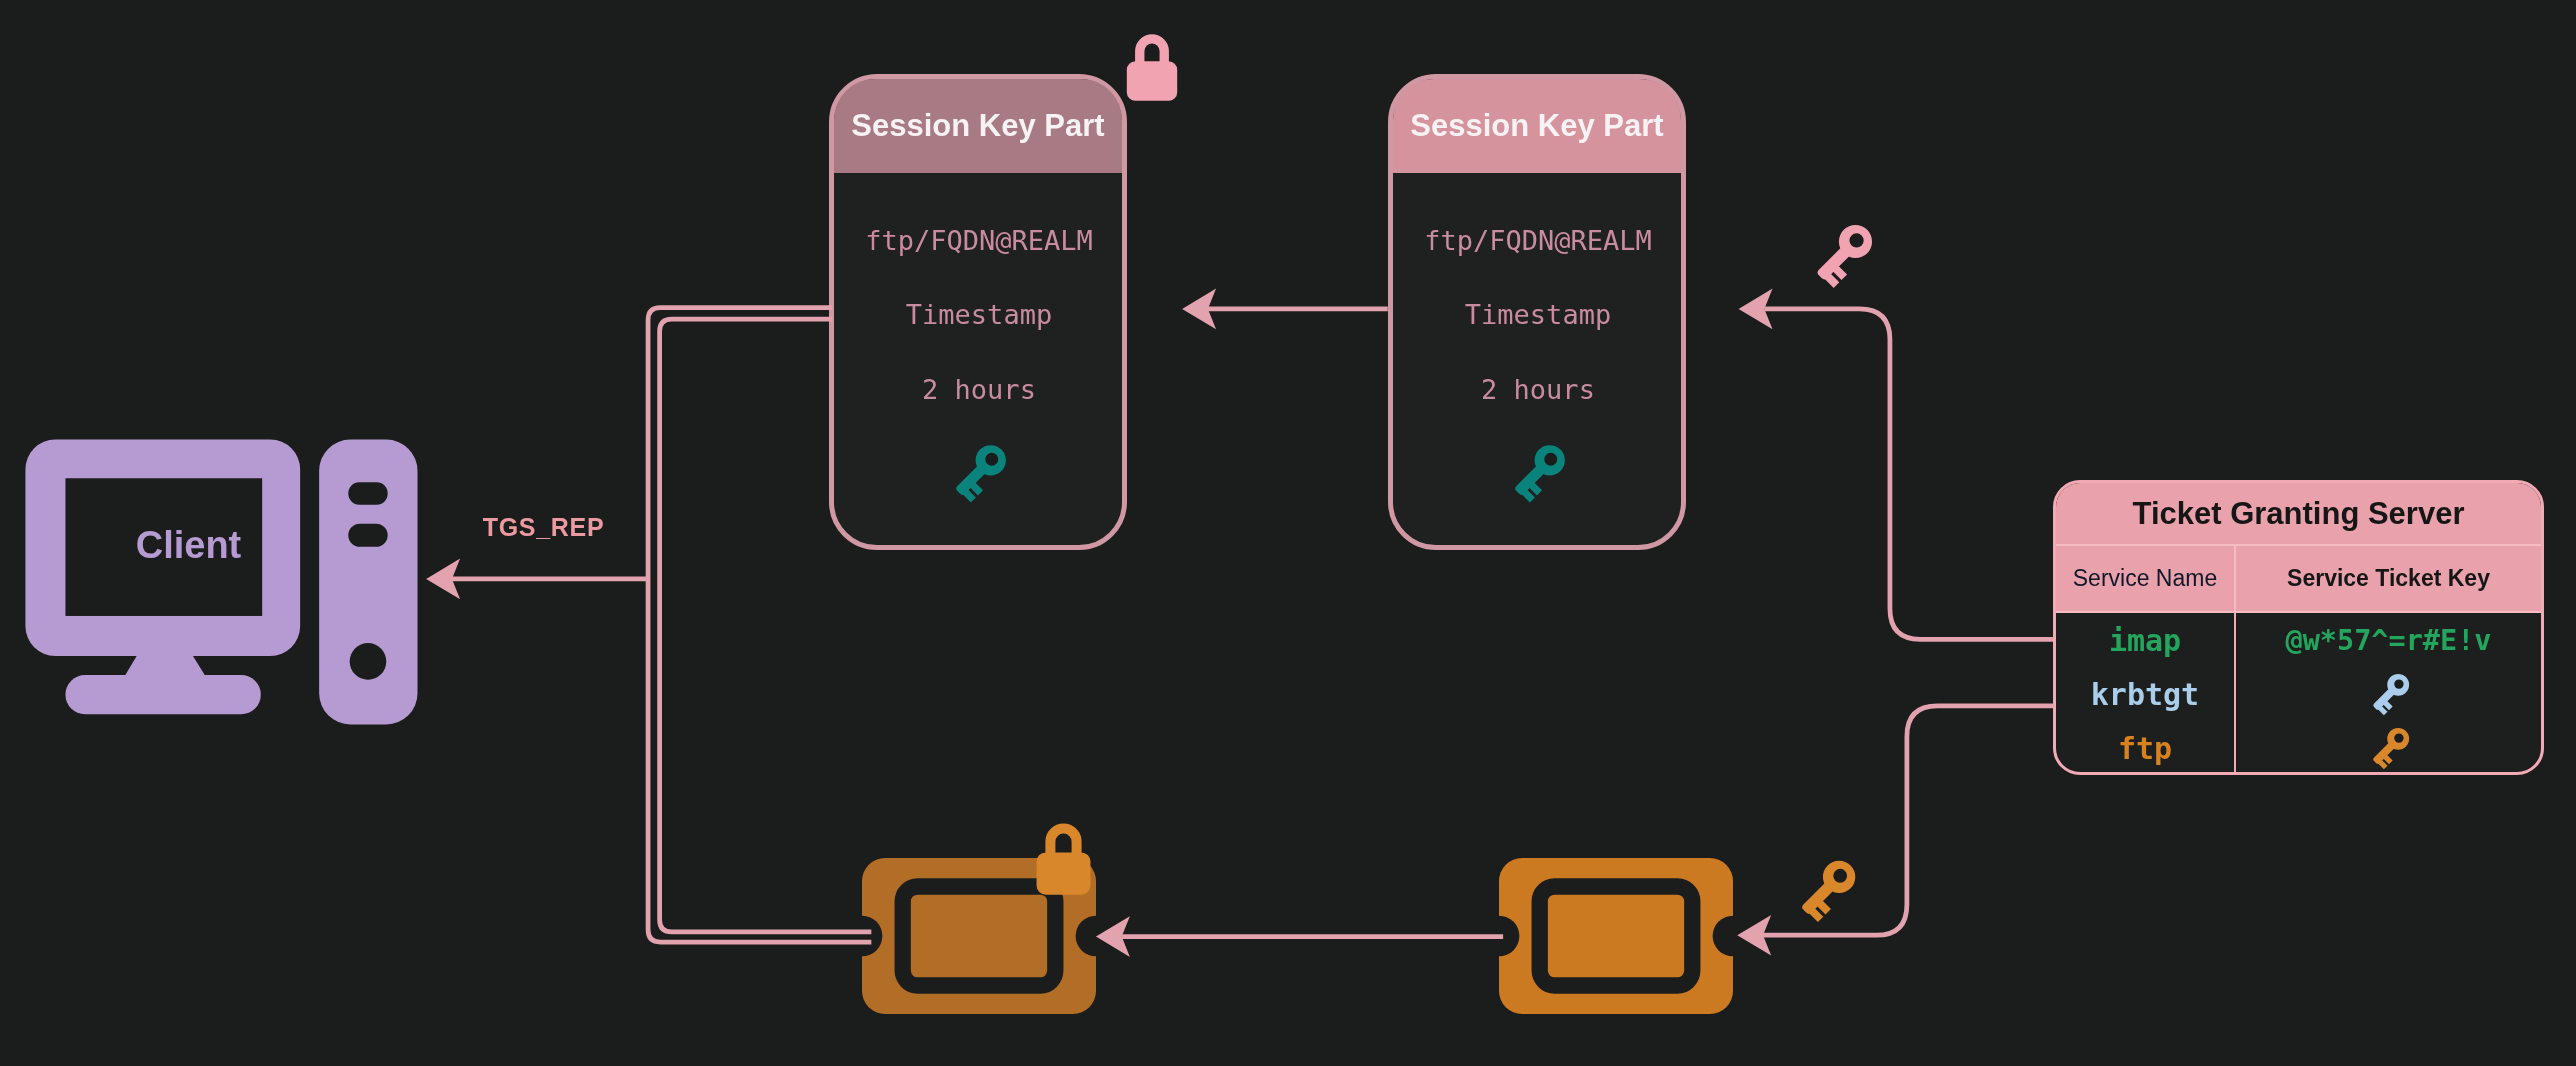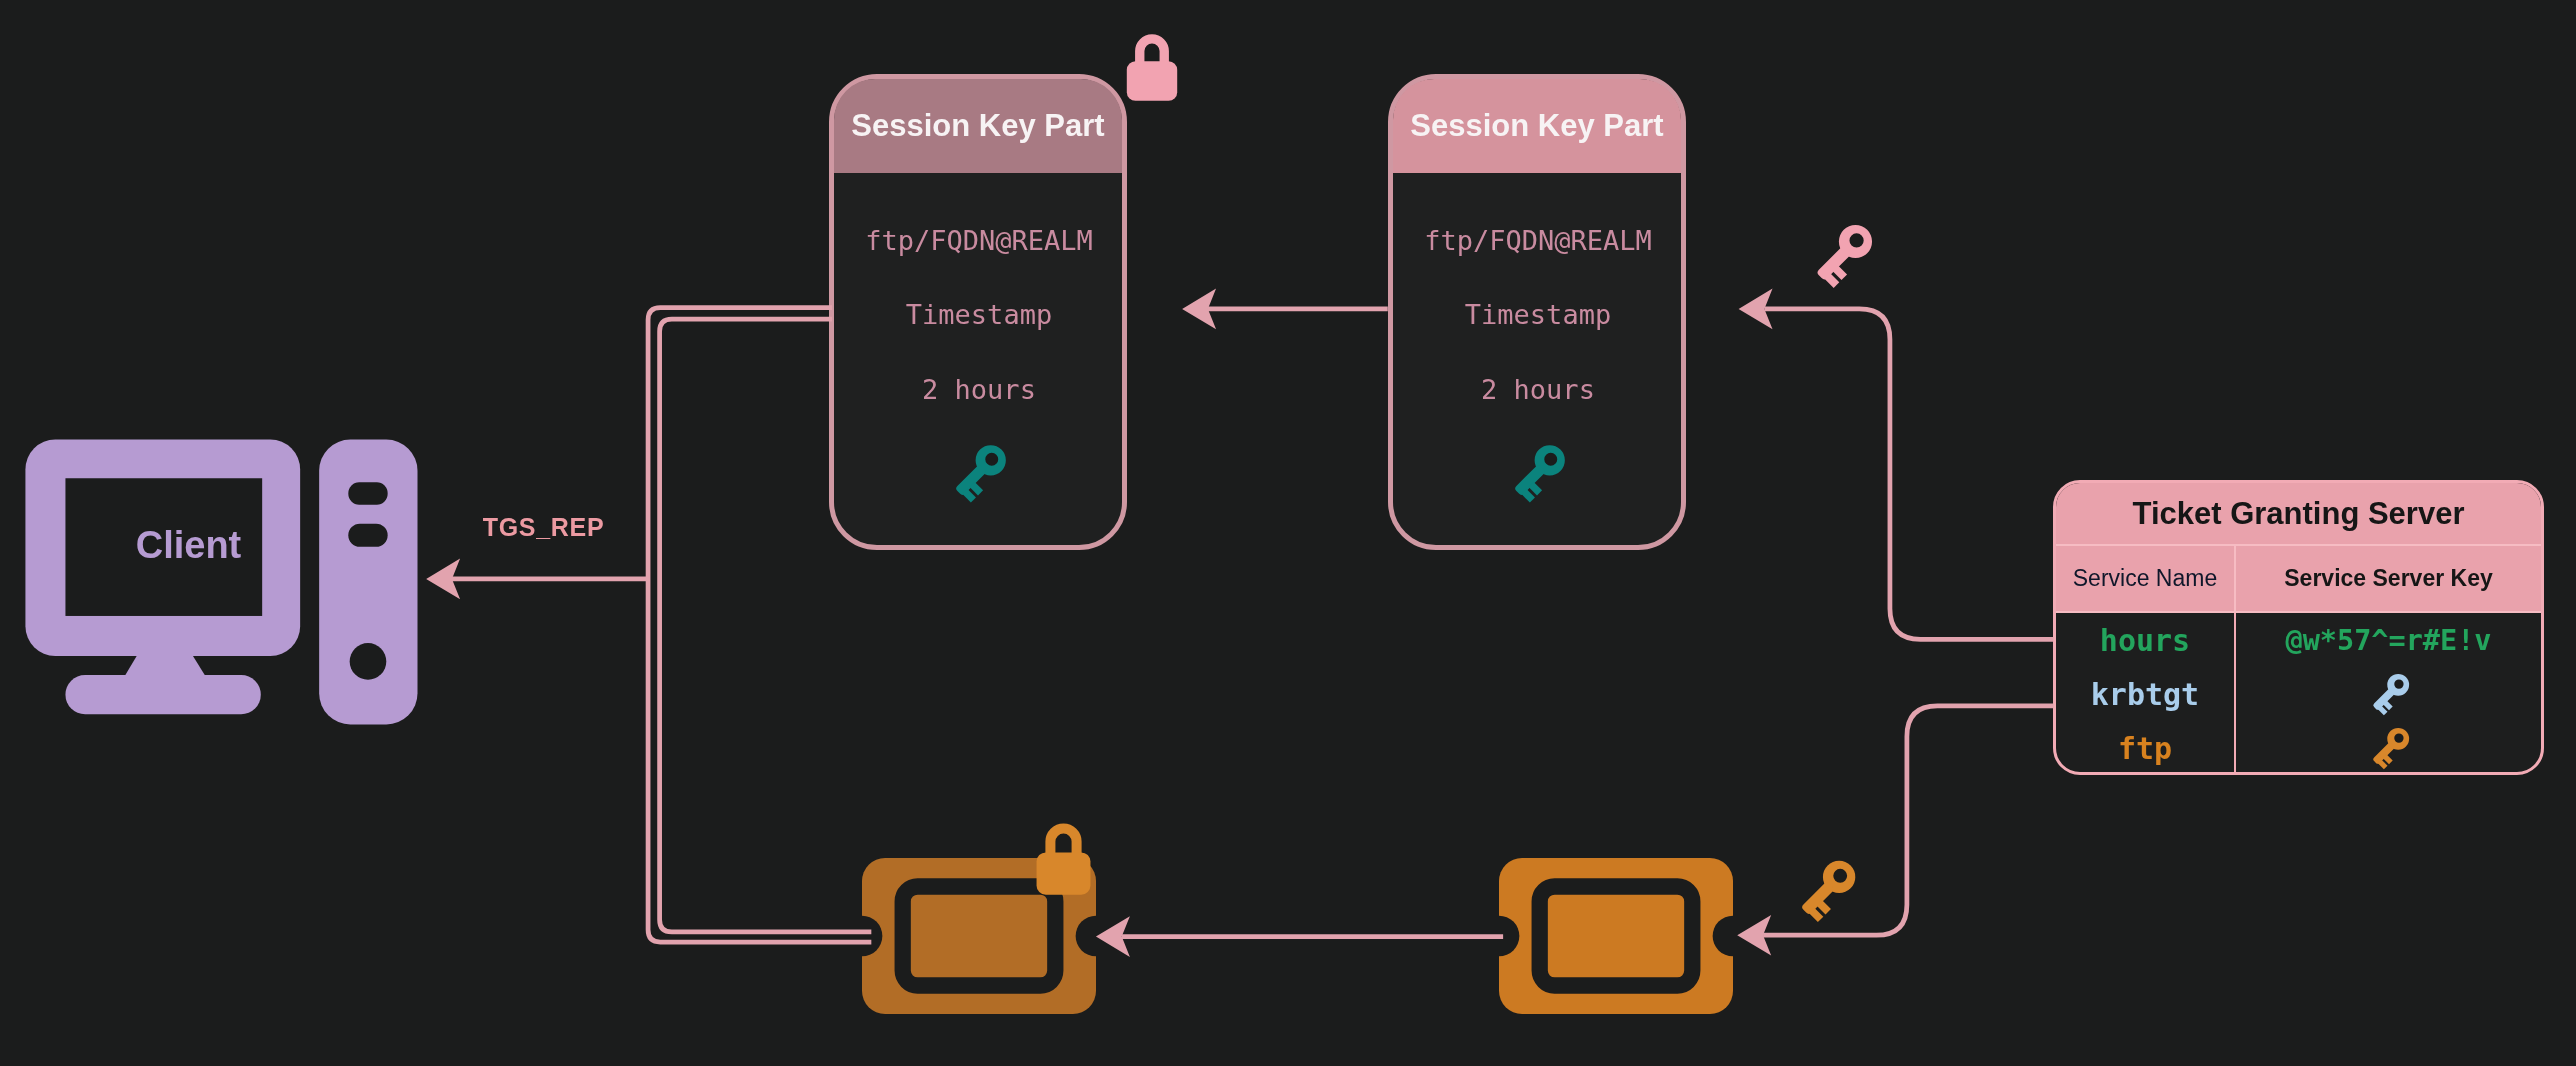--- a/index.html
+++ b/index.html
@@ -115,25 +115,25 @@
     <div class="skrow r3 mono">2 hours</div>
     <svg class="sk-keyicon" width="72" height="72" style="color:#0b837d" viewBox="0 0 106 106">
         <use href="#sym-key"></use>
       </svg>
   </div>
 
   <div class="tgs">
     <div class="tgs-title">Ticket Granting Server</div>
     <div class="tgs-cols">
       <div class="c1">Service Name</div>
-      <div class="c2">Service Server Key</div>
+      <div class="c2">Service Ticket Key</div>
     </div>
     <div class="tgs-body">
       <div class="tgs-row">
-        <div class="n mono" style="color:#23a55d">hours</div>
+        <div class="n mono" style="color:#23a55d">imap</div>
         <div class="s mono" style="color:#23a55d">@w*57^=r#E!v</div>
       </div>
       <div class="tgs-row">
         <div class="n mono" style="color:#a9cdeb">krbtgt</div>
         <div class="s">
           <svg width="52" height="52" style="color:#a9cdeb" viewBox="0 0 76 76">
               <use href="#sym-key"></use>
             </svg>
         </div>
       </div>

